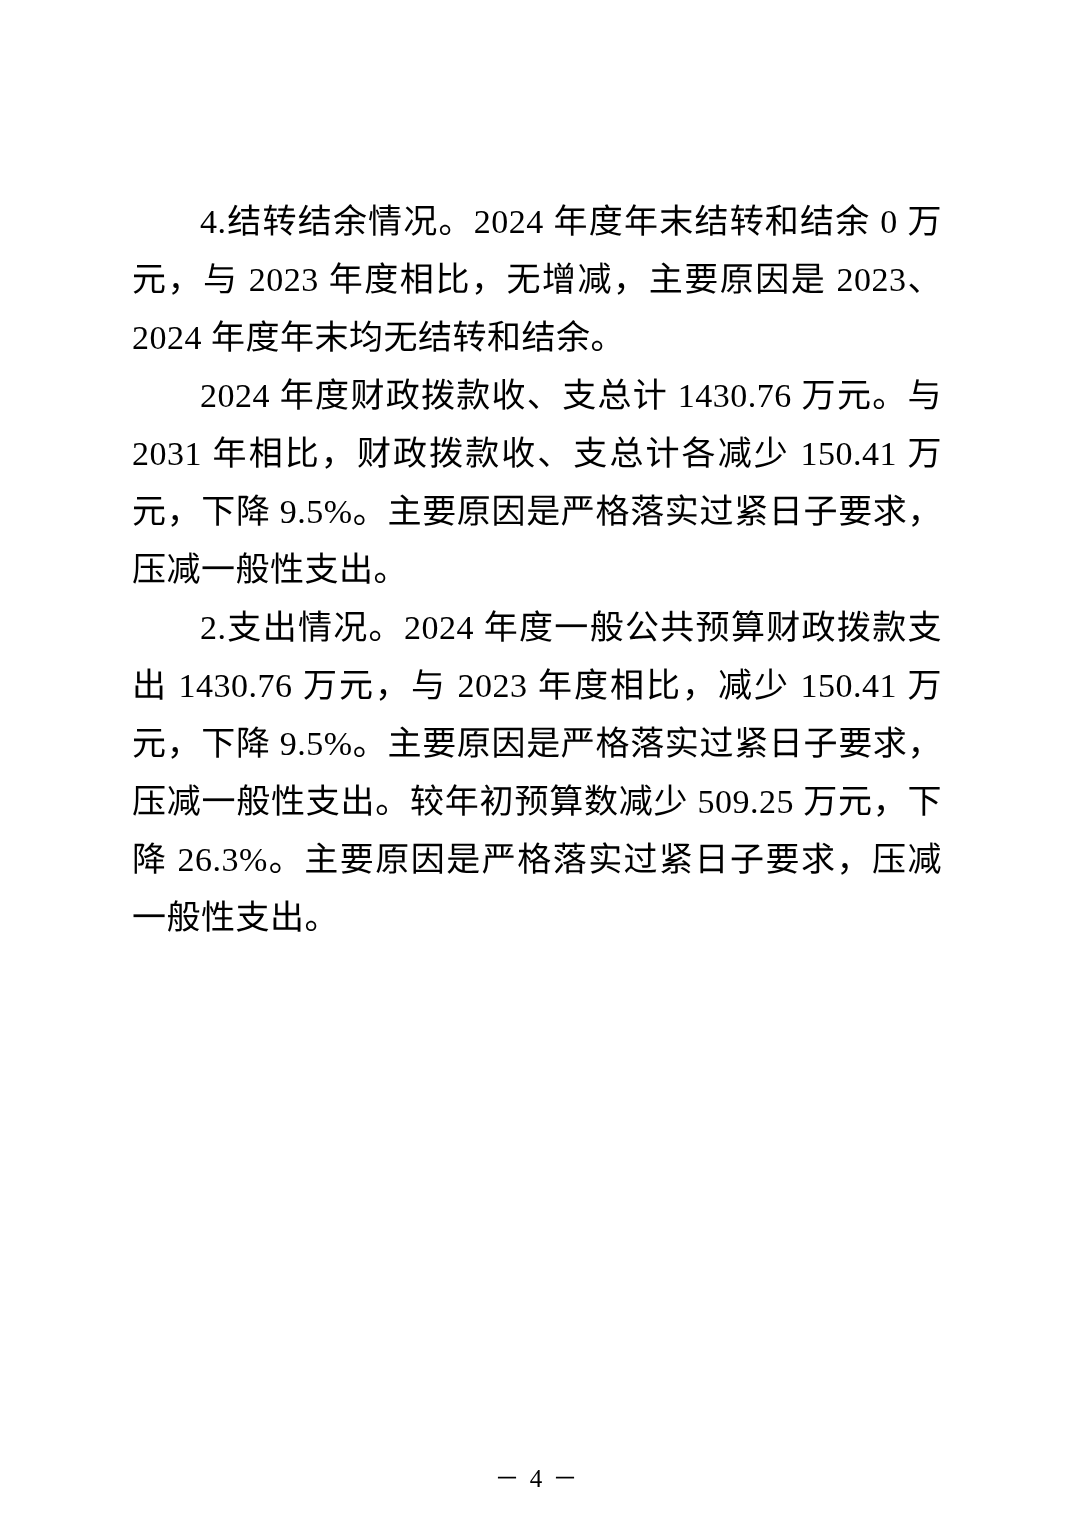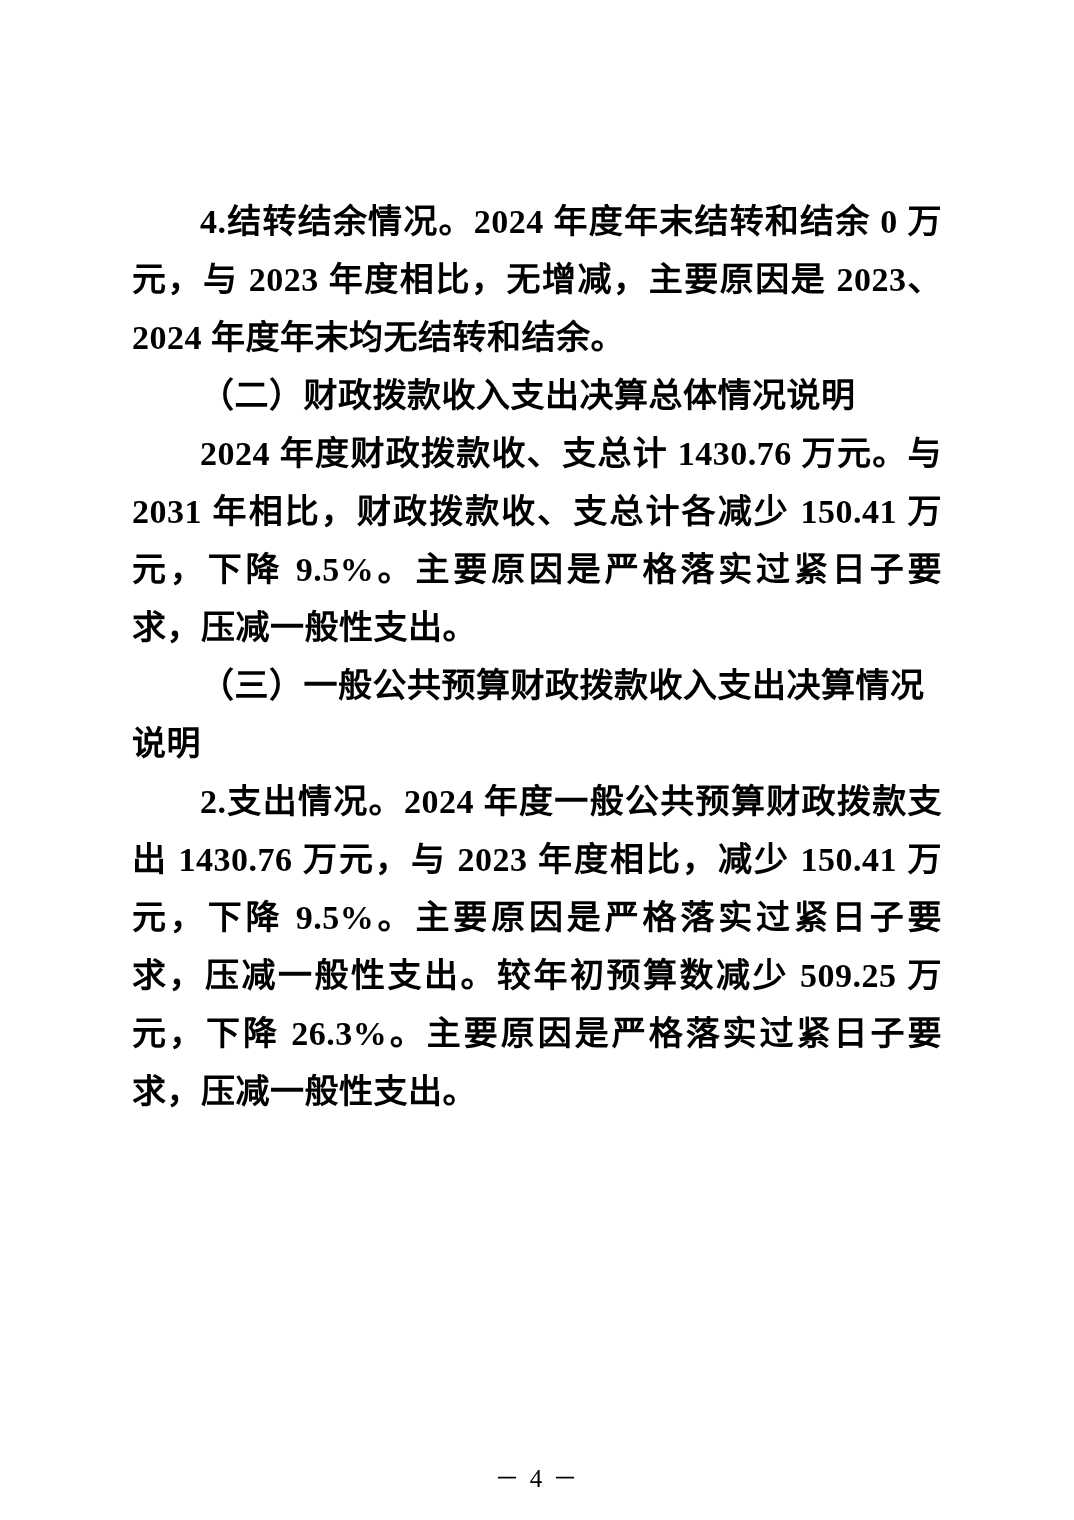--- a/index.html
+++ b/index.html
@@ -23,21 +23,21 @@
   }
   .para, .heading {
     margin: 0;
     padding: 0;
     font-size: 34px;
     line-height: 58px;
     text-indent: 2em;
     letter-spacing: 0.5px;
   }
   .para {
-    font-weight: bold;
+    font-weight: normal;
     text-align: justify;
     text-justify: inter-ideograph;
   }
   .heading {
     font-weight: bold;
     text-align: left;
   }
   .footer {
     position: absolute;
     left: 0;
@@ -50,25 +50,23 @@
     letter-spacing: 2px;
     color: #000000;
   }
 </style>
 </head>
 <body>
 
 <main class="content">
   <p class="para">4.结转结余情况。2024 年度年末结转和结余 0 万元，与 2023 年度相比，无增减，主要原因是 2023、2024 年度年末均无结转和结余。</p>
 
-  <h2 class="heading">（二）财政拨款收入支出决算总体情况说明</h2>
 
   <p class="para">2024 年度财政拨款收、支总计 1430.76 万元。与 2031 年相比，财政拨款收、支总计各减少 150.41 万元，下降 9.5%。主要原因是严格落实过紧日子要求，压减一般性支出。</p>
 
-  <h2 class="heading">（三）一般公共预算财政拨款收入支出决算情况说明</h2>
 
 
   <p class="para">2.支出情况。2024 年度一般公共预算财政拨款支出 1430.76 万元，与 2023 年度相比，减少 150.41 万元，下降 9.5%。主要原因是严格落实过紧日子要求，压减一般性支出。较年初预算数减少 509.25 万元，下降 26.3%。主要原因是严格落实过紧日子要求，压减一般性支出。</p>
 
 </main>
 
 <footer class="footer">
   <span class="page-number">－ 4 －</span>
 </footer>
 

